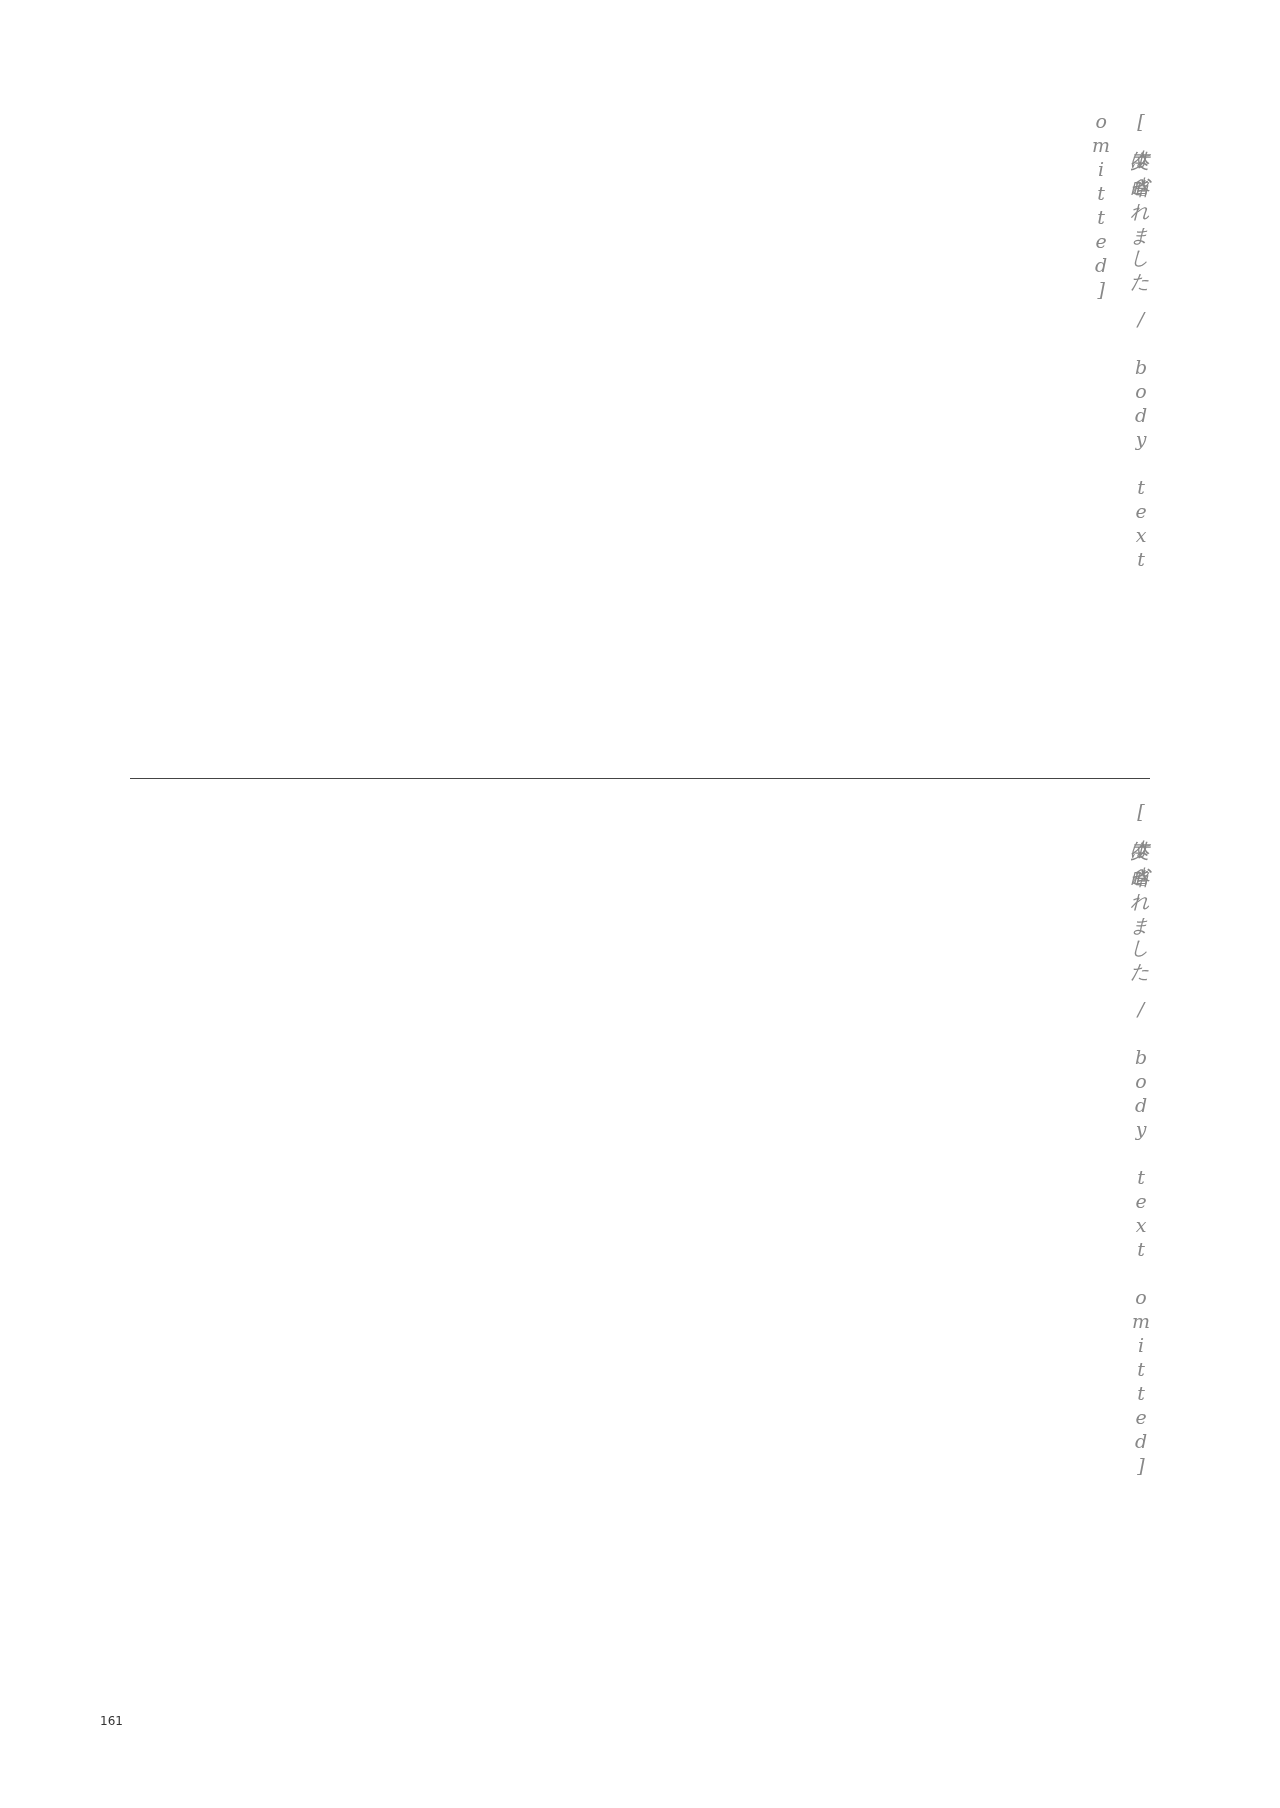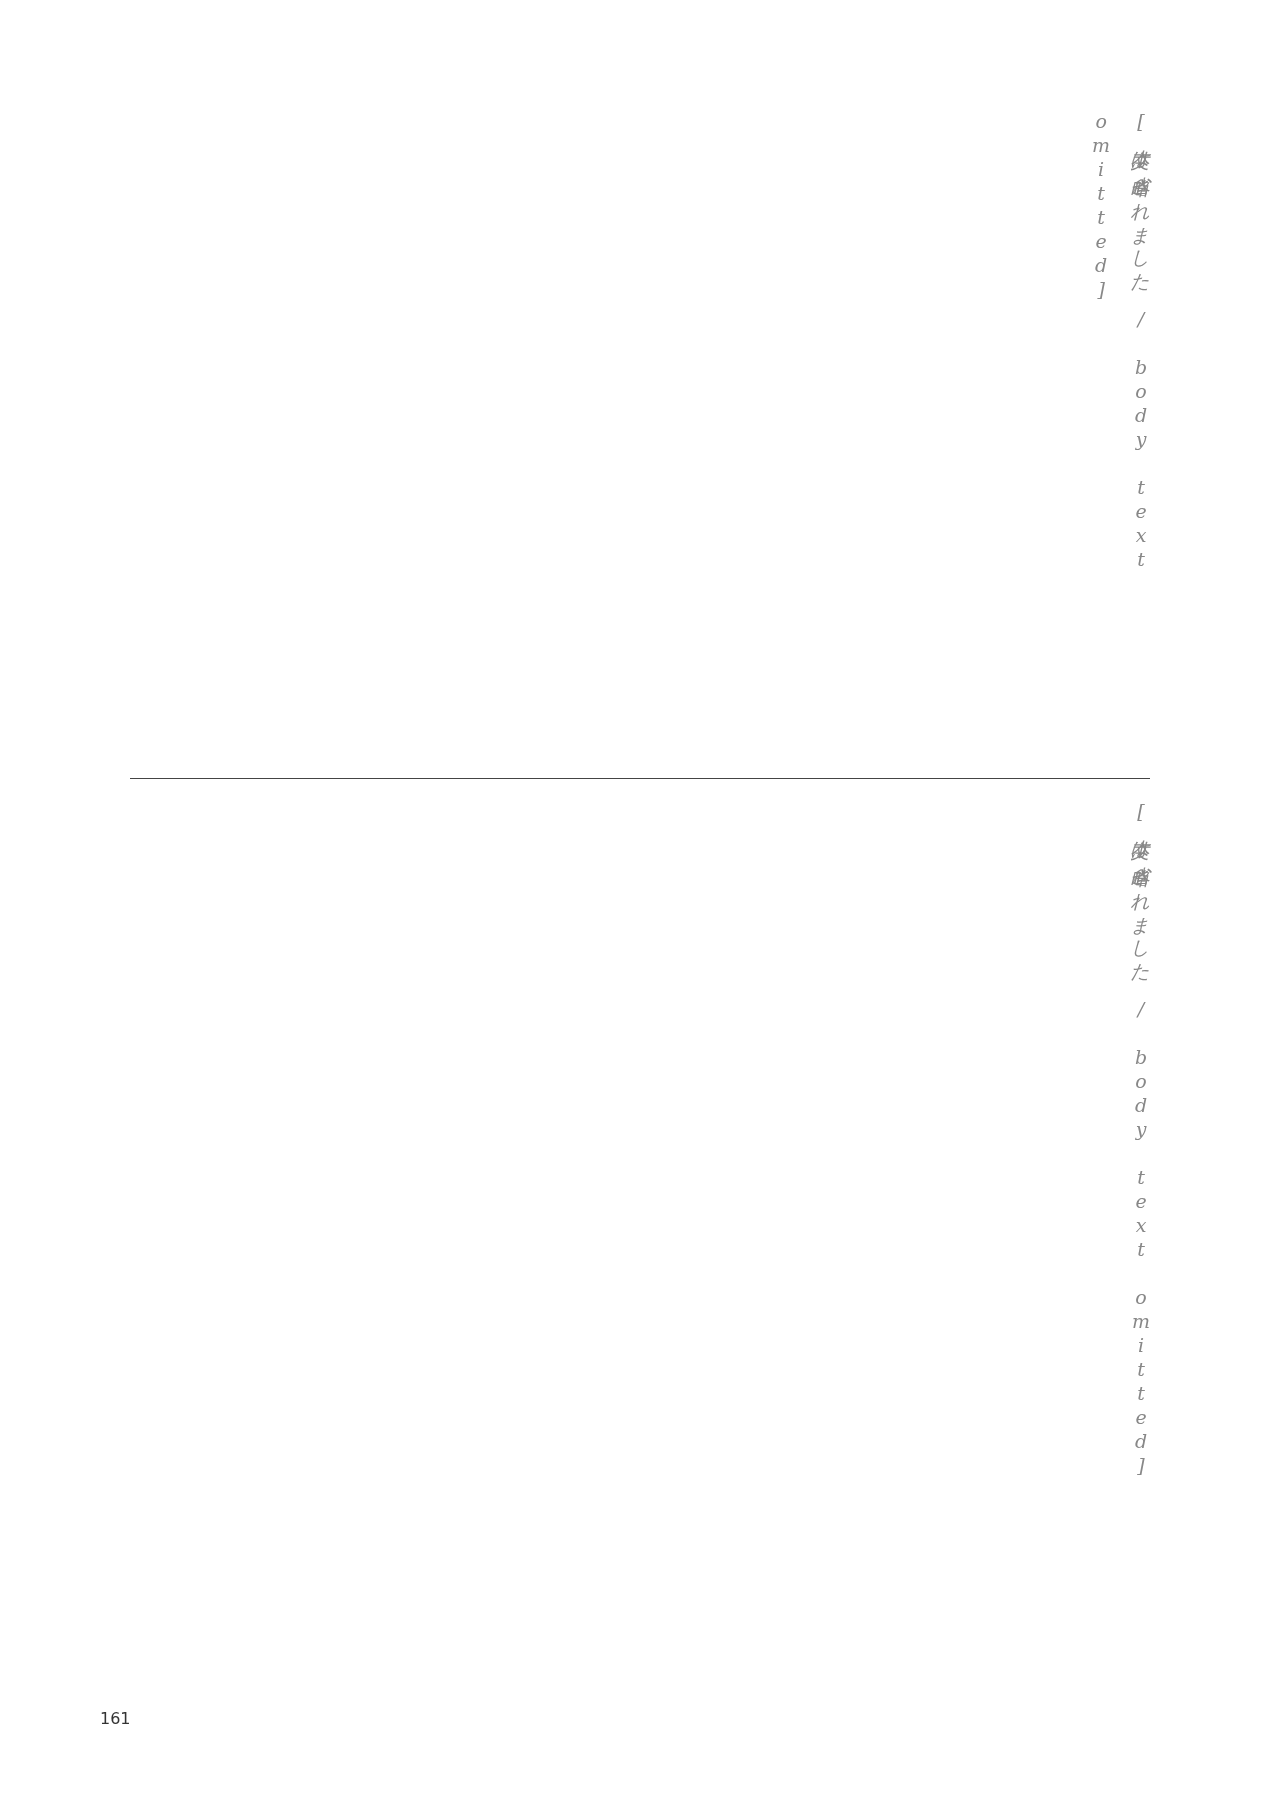--- a/index.html
+++ b/index.html
@@ -2,21 +2,21 @@
 <html><head>
 <meta charset="utf-8">
 <style>
   html,body{margin:0;padding:0;background:#ffffff;}
   body{width:1280px;height:1808px;position:relative;font-family:"DejaVu Serif","Liberation Serif",serif;color:#1a1a1a;}
   .page{position:absolute;inset:0;background:#fff;}
   .text-block{position:absolute;writing-mode:vertical-rl;text-orientation:upright;font-size:19px;line-height:2.1;letter-spacing:2px;overflow:hidden;color:#222;}
   .block-top{top:110px;right:120px;width:1030px;height:640px;}
   .block-bottom{top:800px;right:120px;width:500px;height:900px;}
   .divider{position:absolute;top:778px;left:130px;right:130px;border:none;border-top:1px solid #444;margin:0;}
-  .page-number{position:absolute;left:100px;bottom:80px;font-size:16px;font-family:"DejaVu Sans","Liberation Sans",sans-serif;color:#333;}
+  .page-number{position:absolute;left:100px;bottom:80px;font-size:12px;font-family:"DejaVu Sans","Liberation Sans",sans-serif;color:#333;}
   .redacted-note{color:#888;font-style:italic;}
 </style>
 </head>
 <body>
 
 <div class="page">
 
   <div class="text-block block-top">
     <span class="redacted-note">[本文は省略されました / body text omitted]</span>
   </div>

